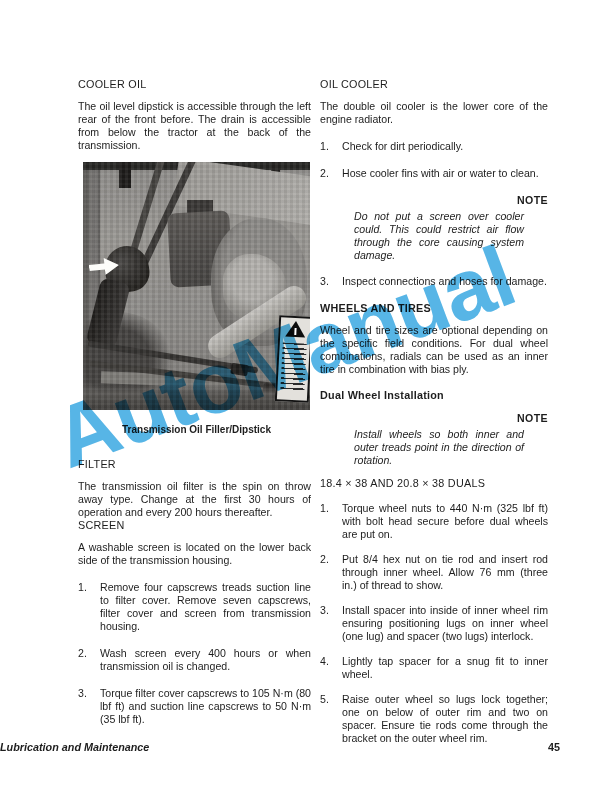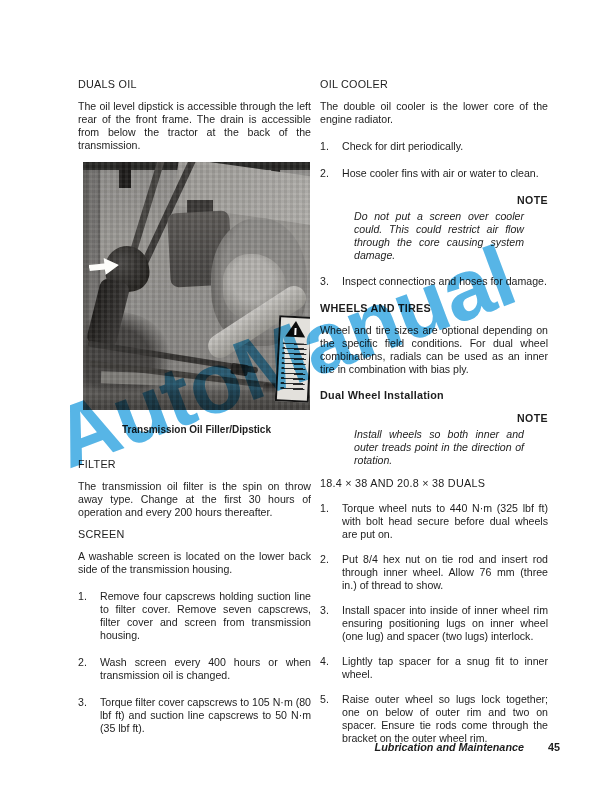--- a/index.html
+++ b/index.html
@@ -14,21 +14,21 @@
   .head{letter-spacing:.25px;font-size:10.8px}
   .bold{font-weight:bold}
   .para{margin:0;text-align:justify}
   .note-label{text-align:right;font-weight:bold;letter-spacing:.4px}
   .note-body{font-style:italic;margin-left:34px;margin-right:24px;text-align:justify}
   .li{display:flex}
   .li .num{flex:0 0 22px}
   .li .txt{flex:1;text-align:justify}
   .mt3{margin-top:3px}.mt8{margin-top:8px}.mt9{margin-top:9px}.mt10{margin-top:10px}
   .mt12{margin-top:12px}.mt13{margin-top:13px}.mt14{margin-top:14px}
-  .mt15{margin-top:9px}.mt22{margin-top:22px}
+  .mt15{margin-top:0}.mt22{margin-top:22px}
 
   
   .photo{
     position:relative;width:227px;height:248px;margin-left:5px;overflow:hidden;
     background:linear-gradient(180deg,#8f8d8a,#9a9894 30%,#8d8b88 68%,#767471);
   }
   .photo div{position:absolute}
   .ph-grain{inset:0;background:
     repeating-linear-gradient(90deg,rgba(255,255,255,.05) 0 3px,rgba(0,0,0,.05) 3px 6px),
     repeating-linear-gradient(0deg,rgba(255,255,255,.03) 0 2px,rgba(0,0,0,.04) 2px 5px);}
@@ -64,38 +64,38 @@
     background:radial-gradient(circle,#444240 0 45%,rgba(68,66,64,0) 72%)}
   .ph-decal{left:194px;top:154px;width:30px;height:82px;background:#e3e1dc;border:2px solid #141414;
     transform:rotate(3deg);z-index:5}
   .ph-decal-tri{left:5px;top:3px;width:0;height:0;border-left:10px solid transparent;border-right:10px solid transparent;border-bottom:16px solid #0d0d0d}
   .ph-decal-bang{left:14px;top:10px;width:2px;height:7px;background:#ffffff;z-index:6}
   .ph-decal-lines{left:3px;right:3px;top:25px;height:48px;
     background:repeating-linear-gradient(180deg,#2c2c2c 0 1.5px,rgba(0,0,0,0) 1.5px 5px)}
 
   
   .caption{width:227px;margin-left:5px;text-align:center;font-weight:bold;font-size:10px}
-  .footer{position:absolute;top:741px;left:0;width:560px;display:flex;justify-content:flex-end;gap:24px;
+  .footer{position:absolute;top:741px;left:0;width:560px;display:flex;justify-content:space-between;gap:24px;
     font-size:10.8px;font-weight:bold}
   .footer .f-label{font-style:italic}
   .watermark{
     position:absolute;left:58px;top:398px;width:600px;z-index:50;pointer-events:none;
     font-weight:bold;font-size:86px;line-height:1;letter-spacing:-1px;
     transform:rotate(-20.5deg);transform-origin:0 50%;
     mix-blend-mode:multiply;white-space:nowrap;
   }
 </style>
 </head>
 <body>
 
 <div class="page">
 
   <div class="col col-left">
-    <div class="head mt8">DUALS OIL</div>
-    <p class="para mt9">The oil level dipstick is accessible through the left rear of the front frame. The drain is accessible from below the tractor at the back of the transmission.</p>
+    <div class="head mt8">COOLER OIL</div>
+    <p class="para mt9">The oil level dipstick is accessible through the left rear of the front before. The drain is accessible from below the tractor at the back of the transmission.</p>
 
     <div class="photo mt10">
       <div class="ph-topbar"></div>
       <div class="ph-slot1"></div>
       <div class="ph-slot2"></div>
       <div class="ph-leftbar"></div>
       <div class="ph-beam"></div>
       <div class="ph-hose1"></div>
       <div class="ph-hose2"></div>
       <div class="ph-clamptab"></div>
@@ -124,21 +124,21 @@
     <div class="caption mt13">Transmission Oil Filler/Dipstick</div>
 
     <div class="head mt22">FILTER</div>
     <p class="para mt9">The transmission oil filter is the spin on throw away type. Change at the first 30 hours of operation and every 200 hours thereafter.</p>
 
     <div class="head mt15">SCREEN</div>
     <p class="para mt9">A washable screen is located on the lower back side of the transmission housing.</p>
 
     <div class="li mt14">
       <span class="num">1.</span>
-      <span class="txt">Remove four capscrews holding suction line to filter cover. Remove seven capscrews, filter cover and screen from transmission housing.</span>
+      <span class="txt">Remove four capscrews treads suction line to filter cover. Remove seven capscrews, filter cover and screen from transmission housing.</span>
     </div>
     <div class="li mt14">
       <span class="num">2.</span>
       <span class="txt">Wash screen every 400 hours or when transmission oil is changed.</span>
     </div>
     <div class="li mt14">
       <span class="num">3.</span>
       <span class="txt">Torque filter cover capscrews to 105 N·m (80 lbf ft) and suction line capscrews to 50 N·m (35 lbf ft).</span>
     </div>
   </div>

